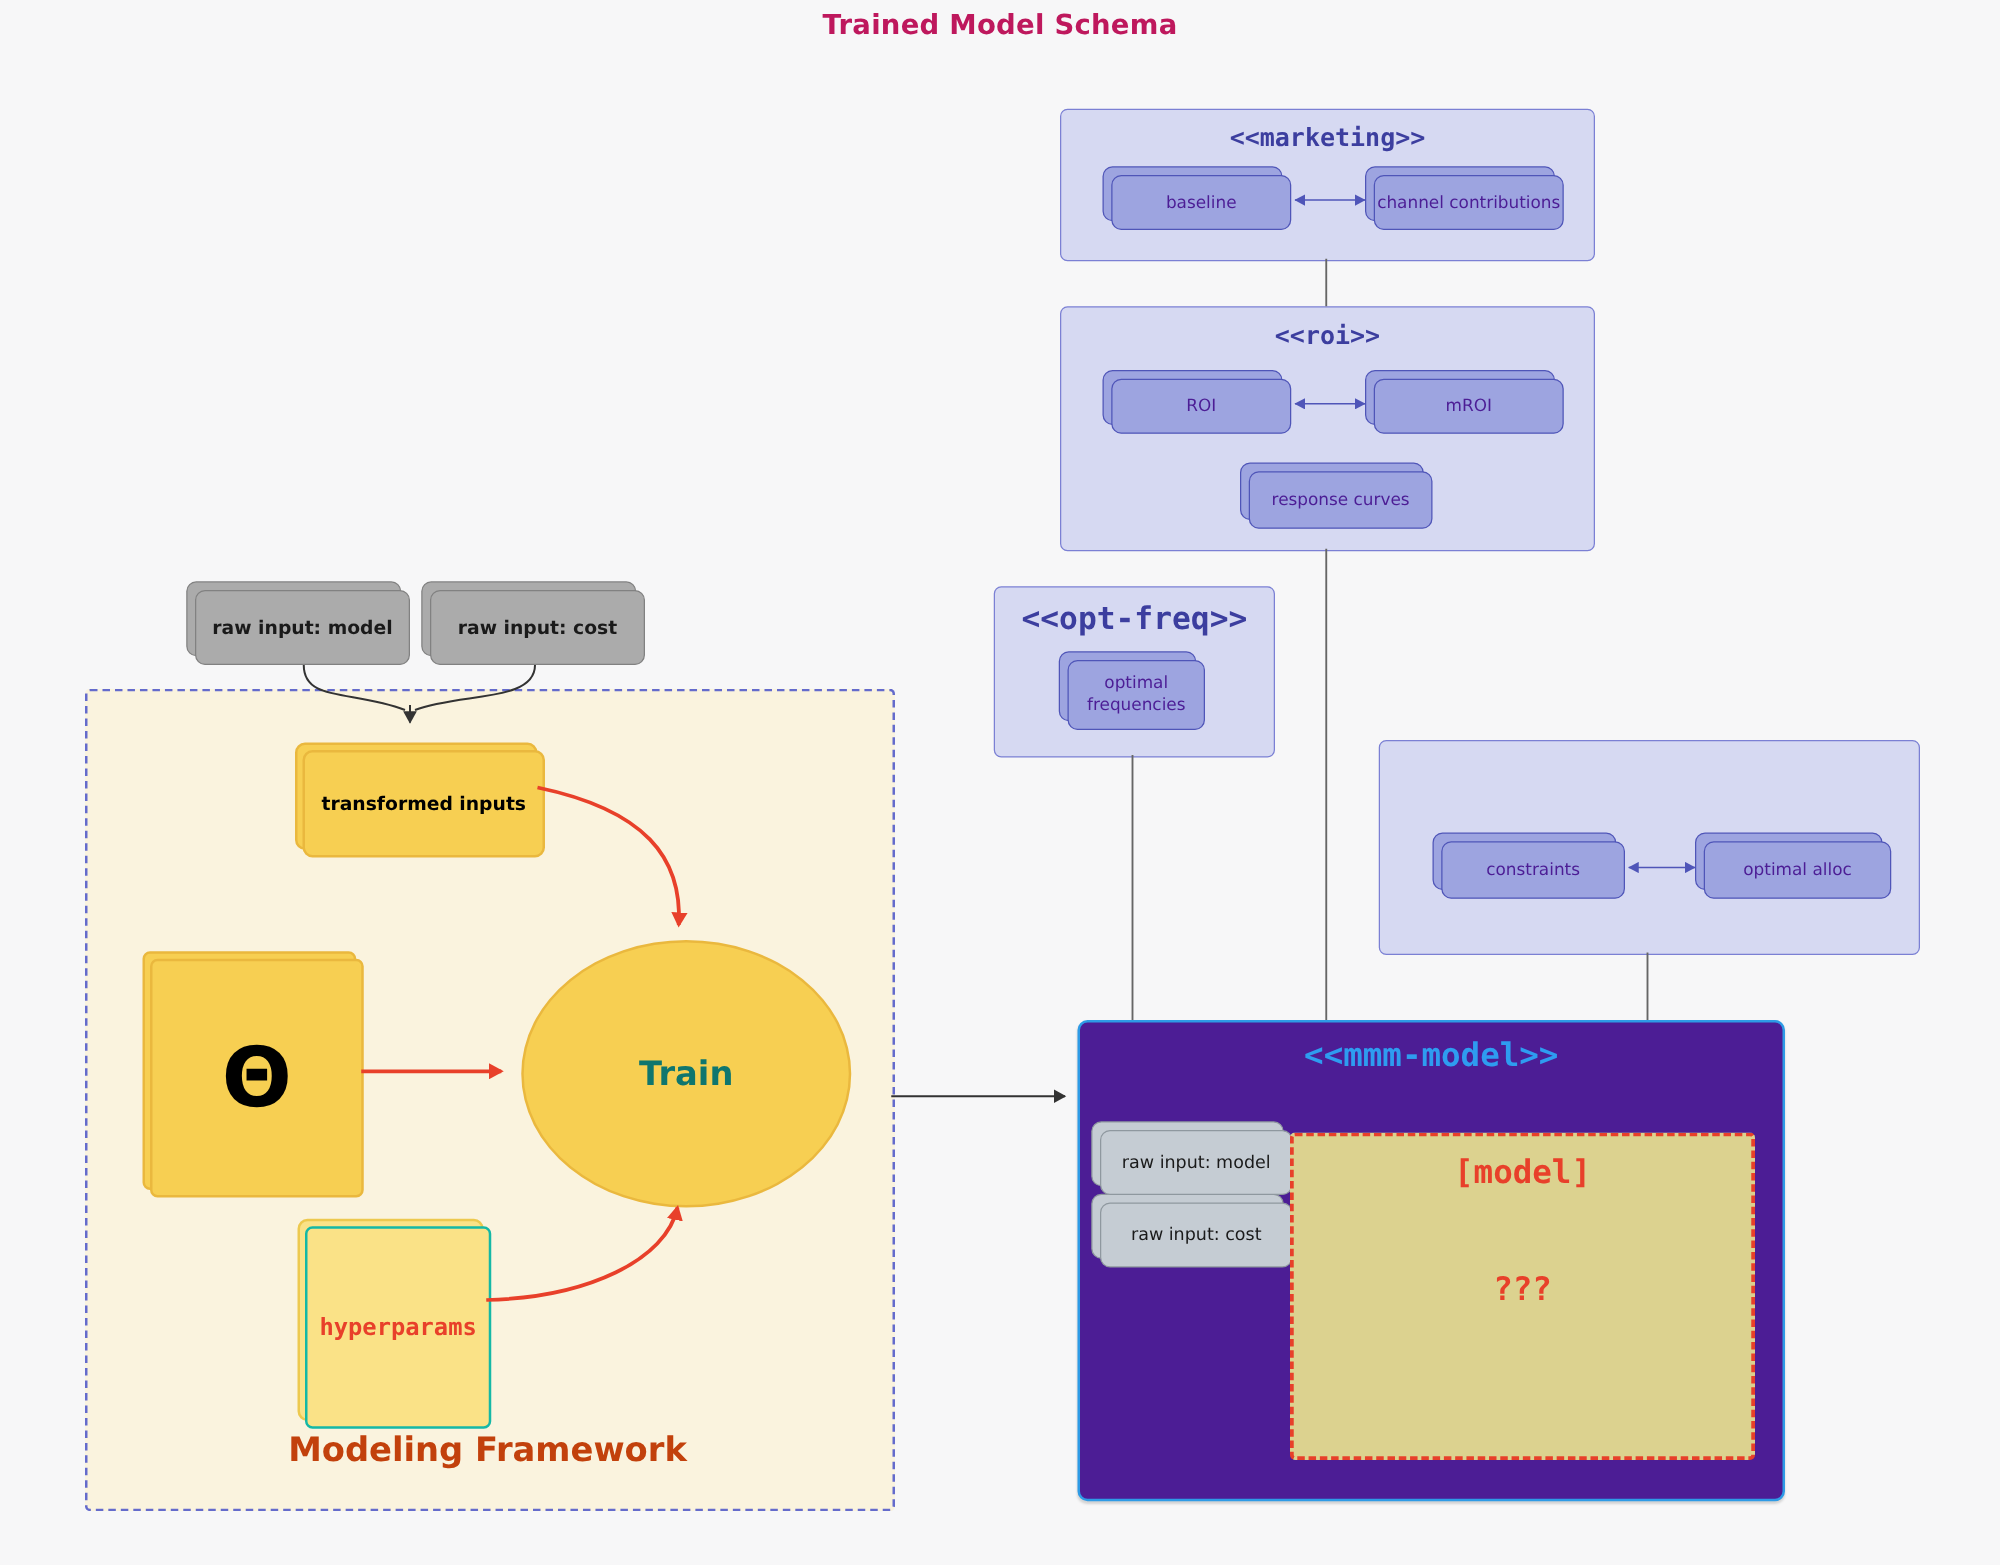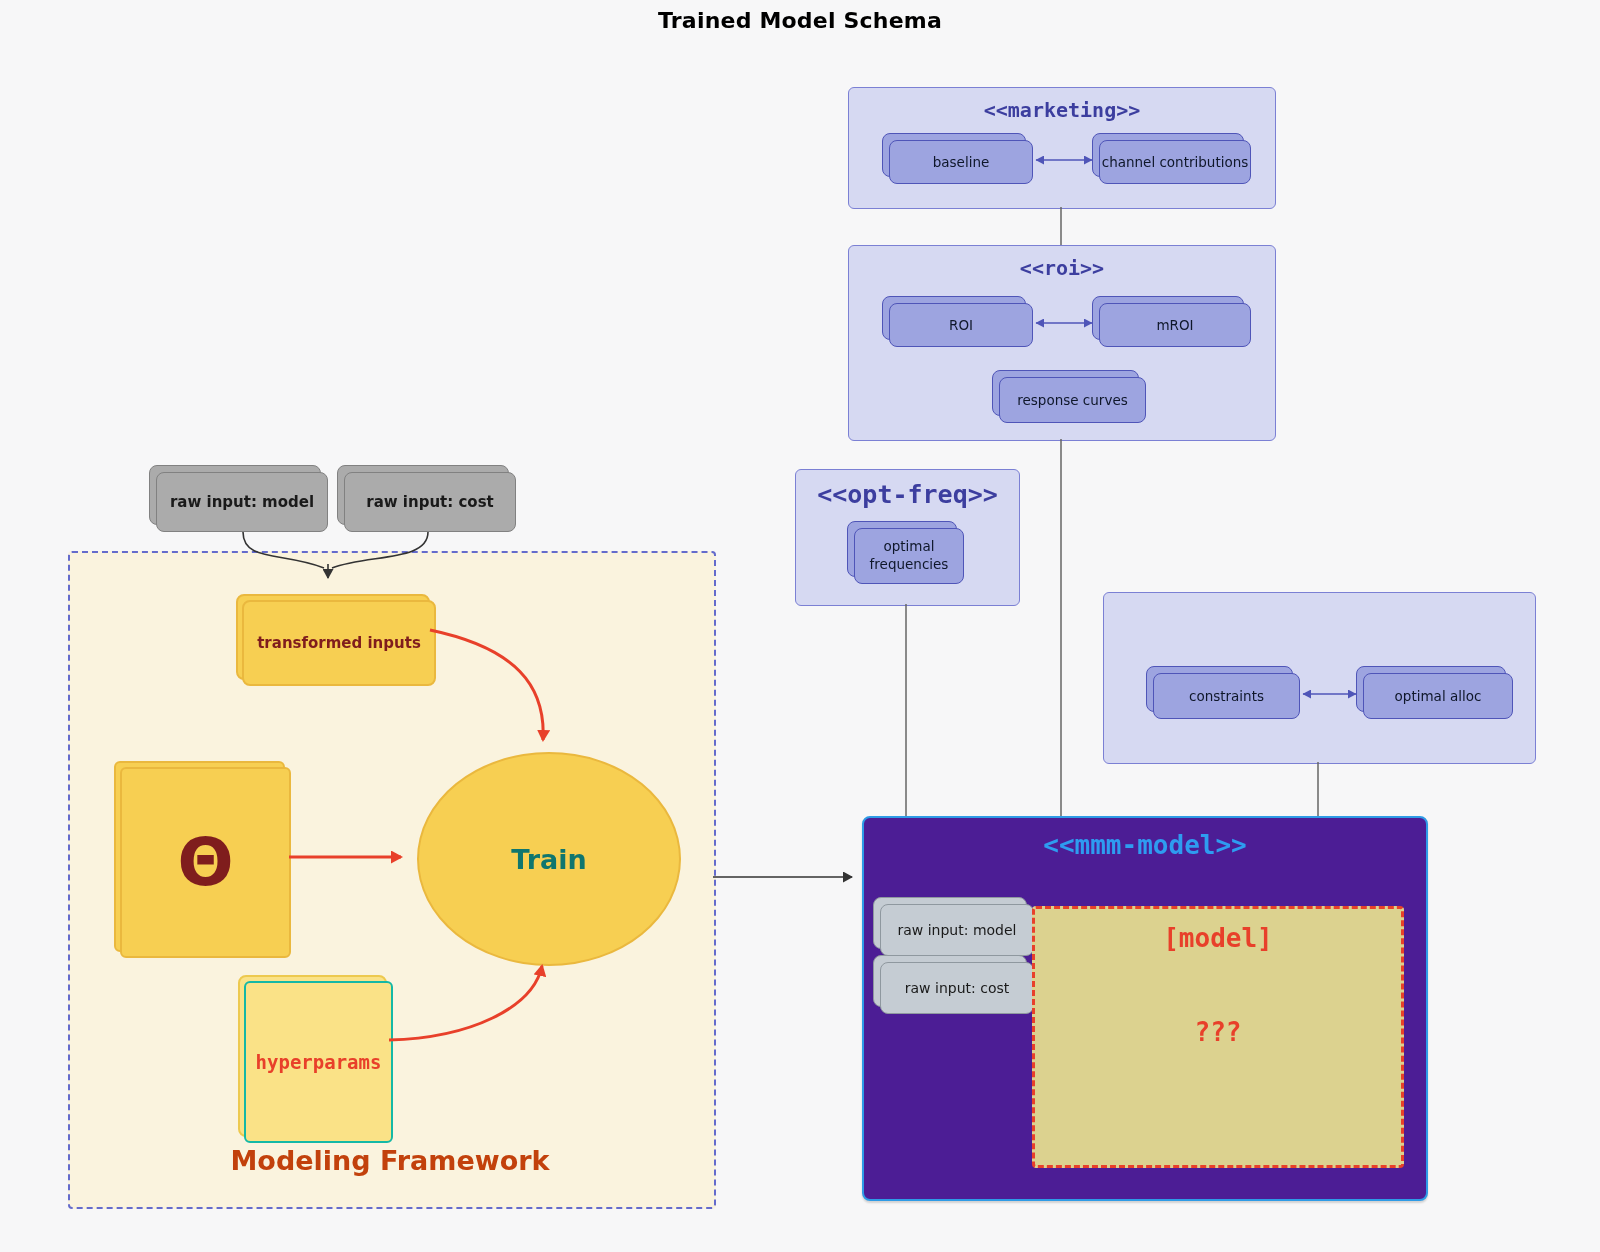--- a/index.html
+++ b/index.html
@@ -3,48 +3,48 @@
 <meta charset="utf-8">
 <style>
   html,body{margin:0;padding:0;background:#f7f7f8;}
   .canvas{
     position:relative;width:1600px;height:1252px;
     background:#f7f7f8;overflow:hidden;z-index:0;
     font-family:"DejaVu Sans","Liberation Sans",sans-serif;
   }
   .page-title{
     position:absolute;left:0;top:8px;width:1600px;text-align:center;
-    font-size:22px;font-weight:bold;color:#000000;letter-spacing:.2px;
+    font-size:22px;font-weight:bold;color:#be185d;letter-spacing:.2px;
   }
   
   .lav{
     position:absolute;background:#d6d9f2;border:1.5px solid #7b80d4;
     border-radius:6px;z-index:0;
   }
   .lav-title{
     position:absolute;left:0;top:10px;width:100%;text-align:center;
     font-family:"DejaVu Sans Mono","Liberation Mono",monospace;
     font-weight:bold;font-size:20px;color:#3c3e9f;
   }
   
   .stack{
     position:absolute;display:flex;align-items:center;justify-content:center;
     text-align:center;border-radius:8px;
   }
   .stack::before{
     content:"";position:absolute;left:-8px;top:-8px;width:100%;height:100%;
     border-radius:8px;z-index:-1;
   }
-  .n-purple{background:#9da4e0;border:1.5px solid #4f55b8;color:#0f172a;font-size:13.5px;}
+  .n-purple{background:#9da4e0;border:1.5px solid #4f55b8;color:#4c1d95;font-size:13.5px;}
   .n-purple::before{background:#9da4e0;border:1.5px solid #4f55b8;}
   .n-gray{background:#ababab;border:1.5px solid #818181;color:#1a1a1a;font-size:15px;font-weight:bold;}
   .n-gray::before{background:#ababab;border:1.5px solid #818181;}
   .n-grayblue{background:#c5ccd3;border:1.5px solid #8f989f;color:#1a1a1a;font-size:14px;}
   .n-grayblue::before{background:#c5ccd3;border:1.5px solid #8f989f;}
-  .n-gold{background:#f7cf52;border:2px solid #eab83e;color:#7f1d1d;}
+  .n-gold{background:#f7cf52;border:2px solid #eab83e;color:#000000;}
   .n-gold::before{background:#f7cf52;border:2px solid #eab83e;}
   .n-lightgold{background:#fae287;border:2px solid #14b8a6;color:#e8402a;}
   .n-lightgold::before{background:#fae287;border:2px solid #edc94f;}
   
   .mmm{
     position:absolute;left:862px;top:816px;width:562px;height:381px;
     background:#4c1d95;border:2px solid #2e9be6;border-radius:8px;z-index:0;
     box-shadow:0 2px 2px rgba(0,0,0,.15);
   }
   .mmm-title{

